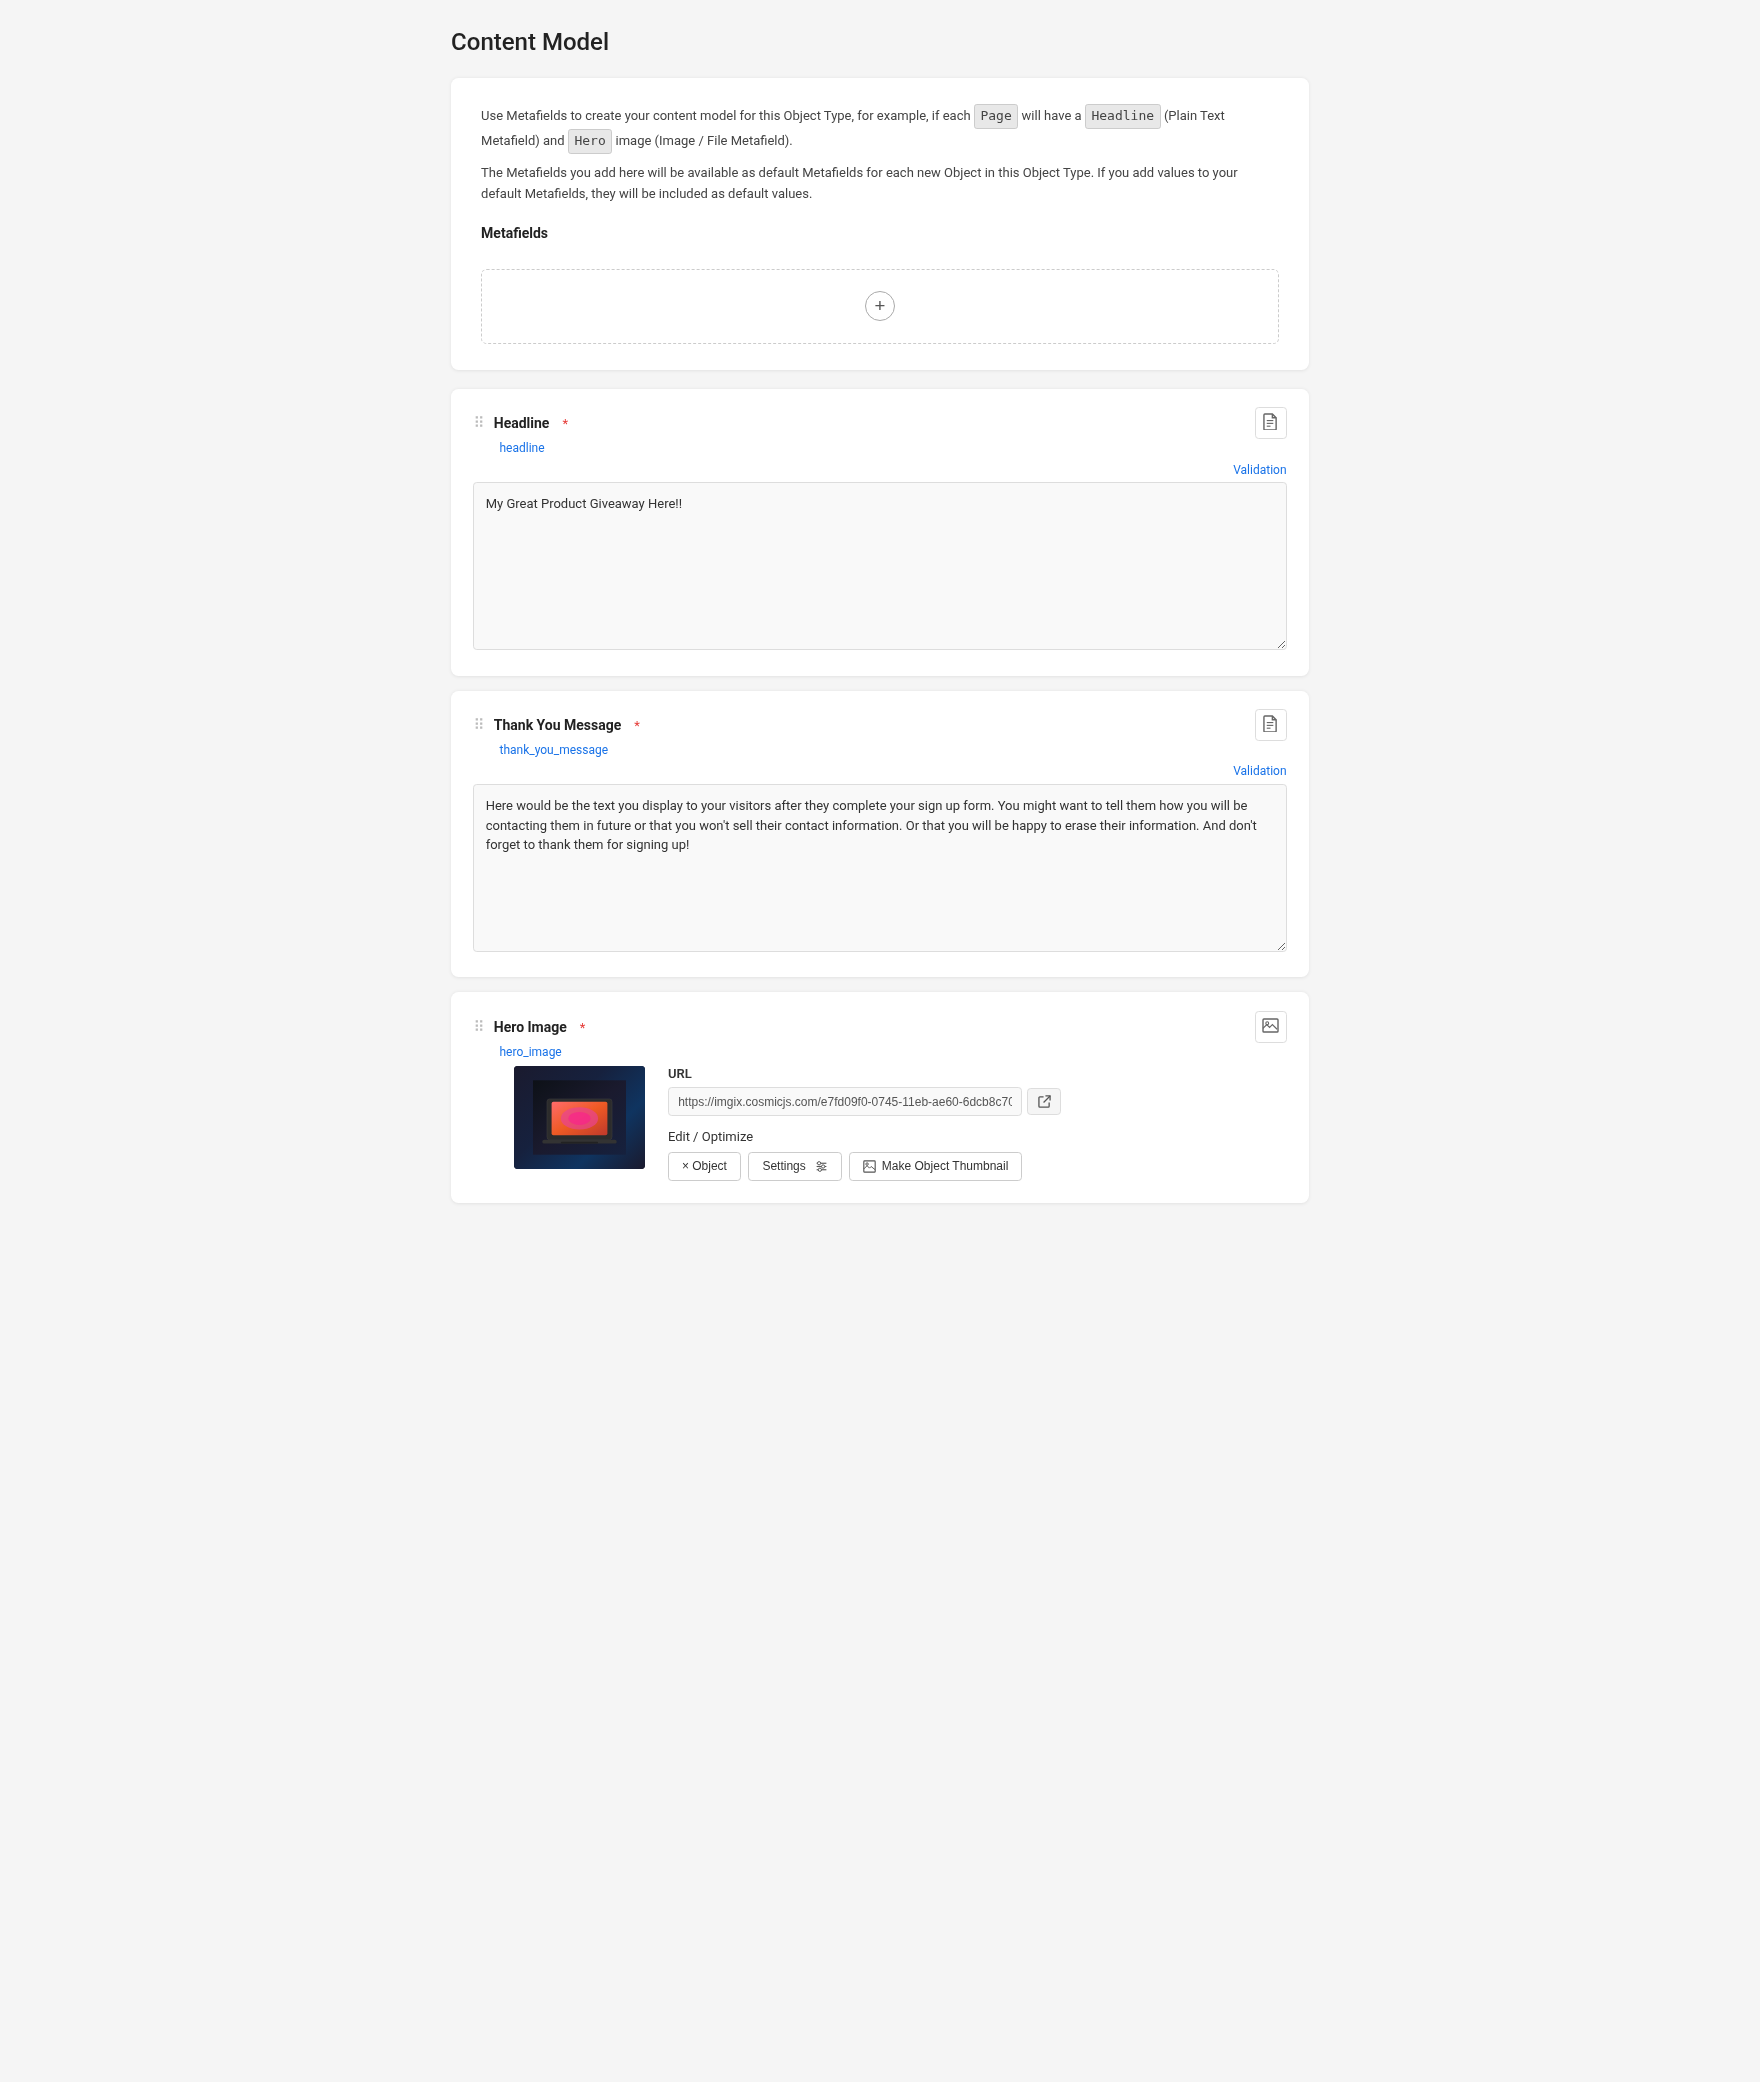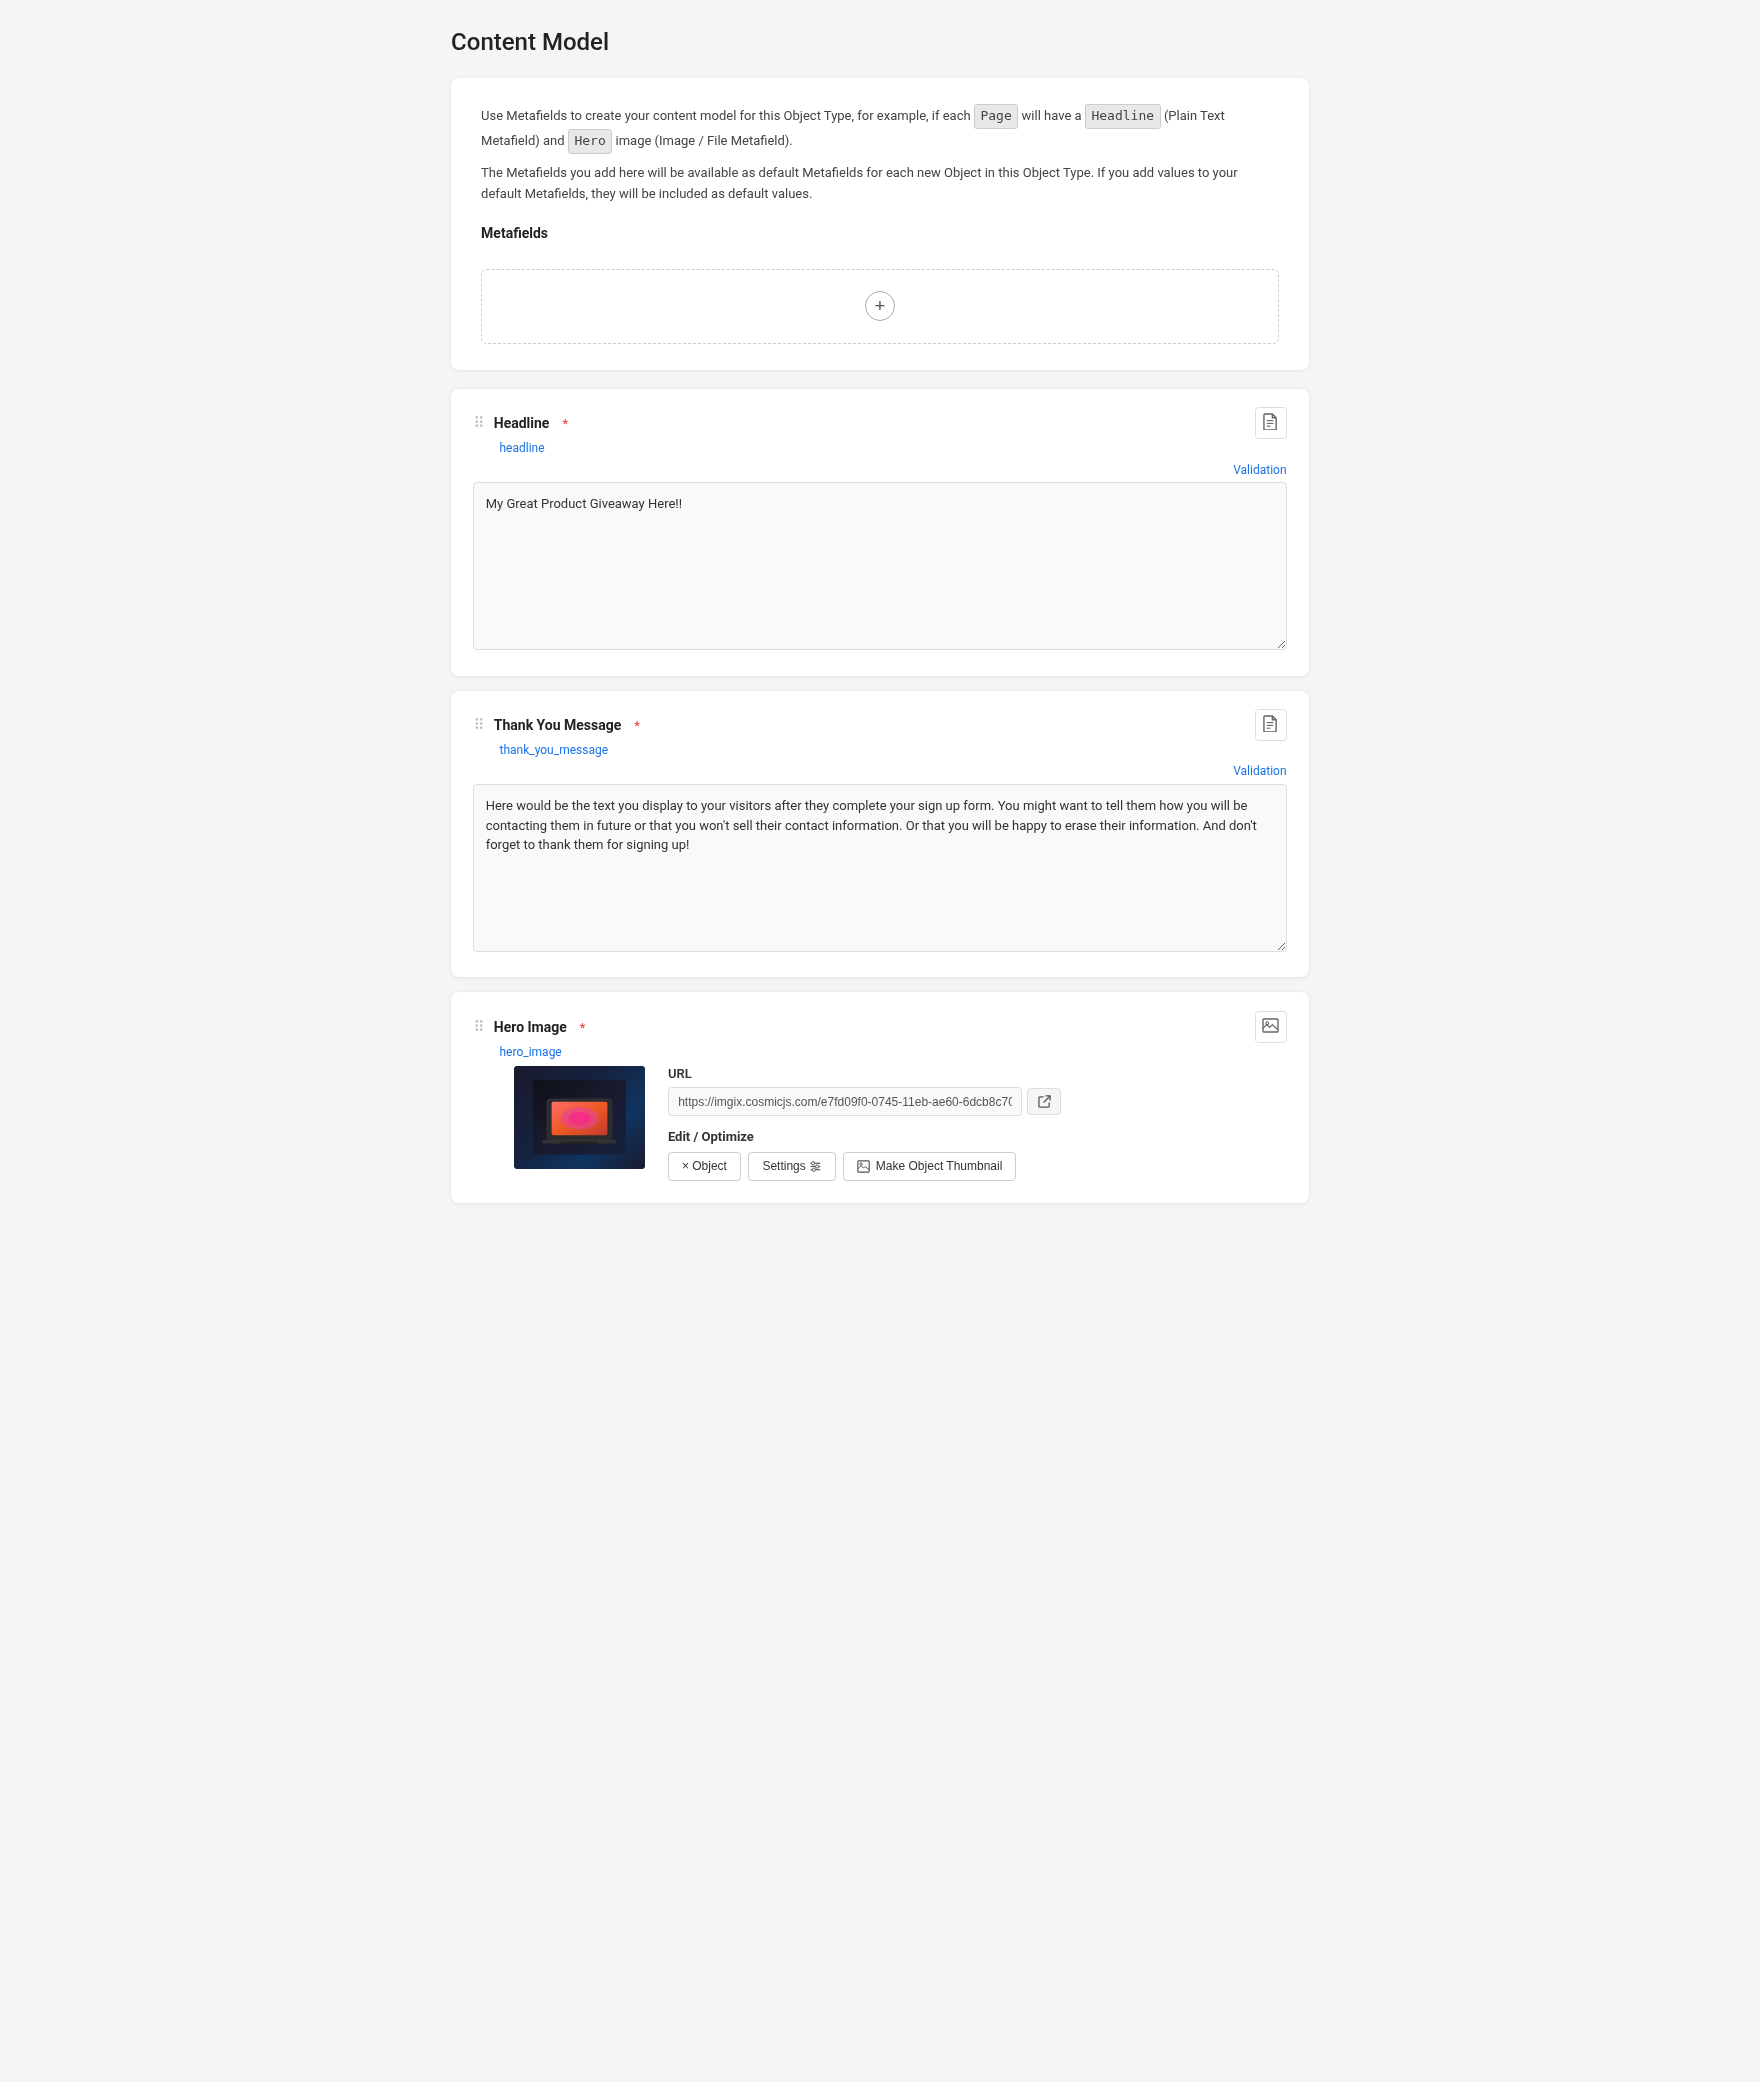--- a/index.html
+++ b/index.html
@@ -198,21 +198,21 @@
       border-radius: 3.7px;
       background: #f5f5f5;
       padding: 5.6px 9.3px;
       cursor: pointer;
       color: #555;
       display: flex;
       align-items: center;
       justify-content: center;
     }
     .edit-optimize-label {
-      font-weight: 700;
+      font-weight: 400;
       font-size: 13px;
       margin-bottom: 7.5px;
     }
     .image-action-btns {
       display: flex;
       gap: 7.5px;
       flex-wrap: wrap;
     }
     .btn-remove {
       border: 0.9px solid #ccc;
@@ -226,21 +226,21 @@
     .btn-settings {
       border: 0.9px solid #ccc;
       border-radius: 3.7px;
       background: #fff;
       padding: 6.5px 13px;
       font-size: 12px;
       cursor: pointer;
       color: #333;
       display: flex;
       align-items: center;
-      gap: 3px;
+      gap: 9px;
     }
     .btn-thumbnail {
       border: 0.9px solid #ccc;
       border-radius: 3.7px;
       background: #fff;
       padding: 6.5px 13px;
       font-size: 12px;
       cursor: pointer;
       color: #333;
       display: flex;

